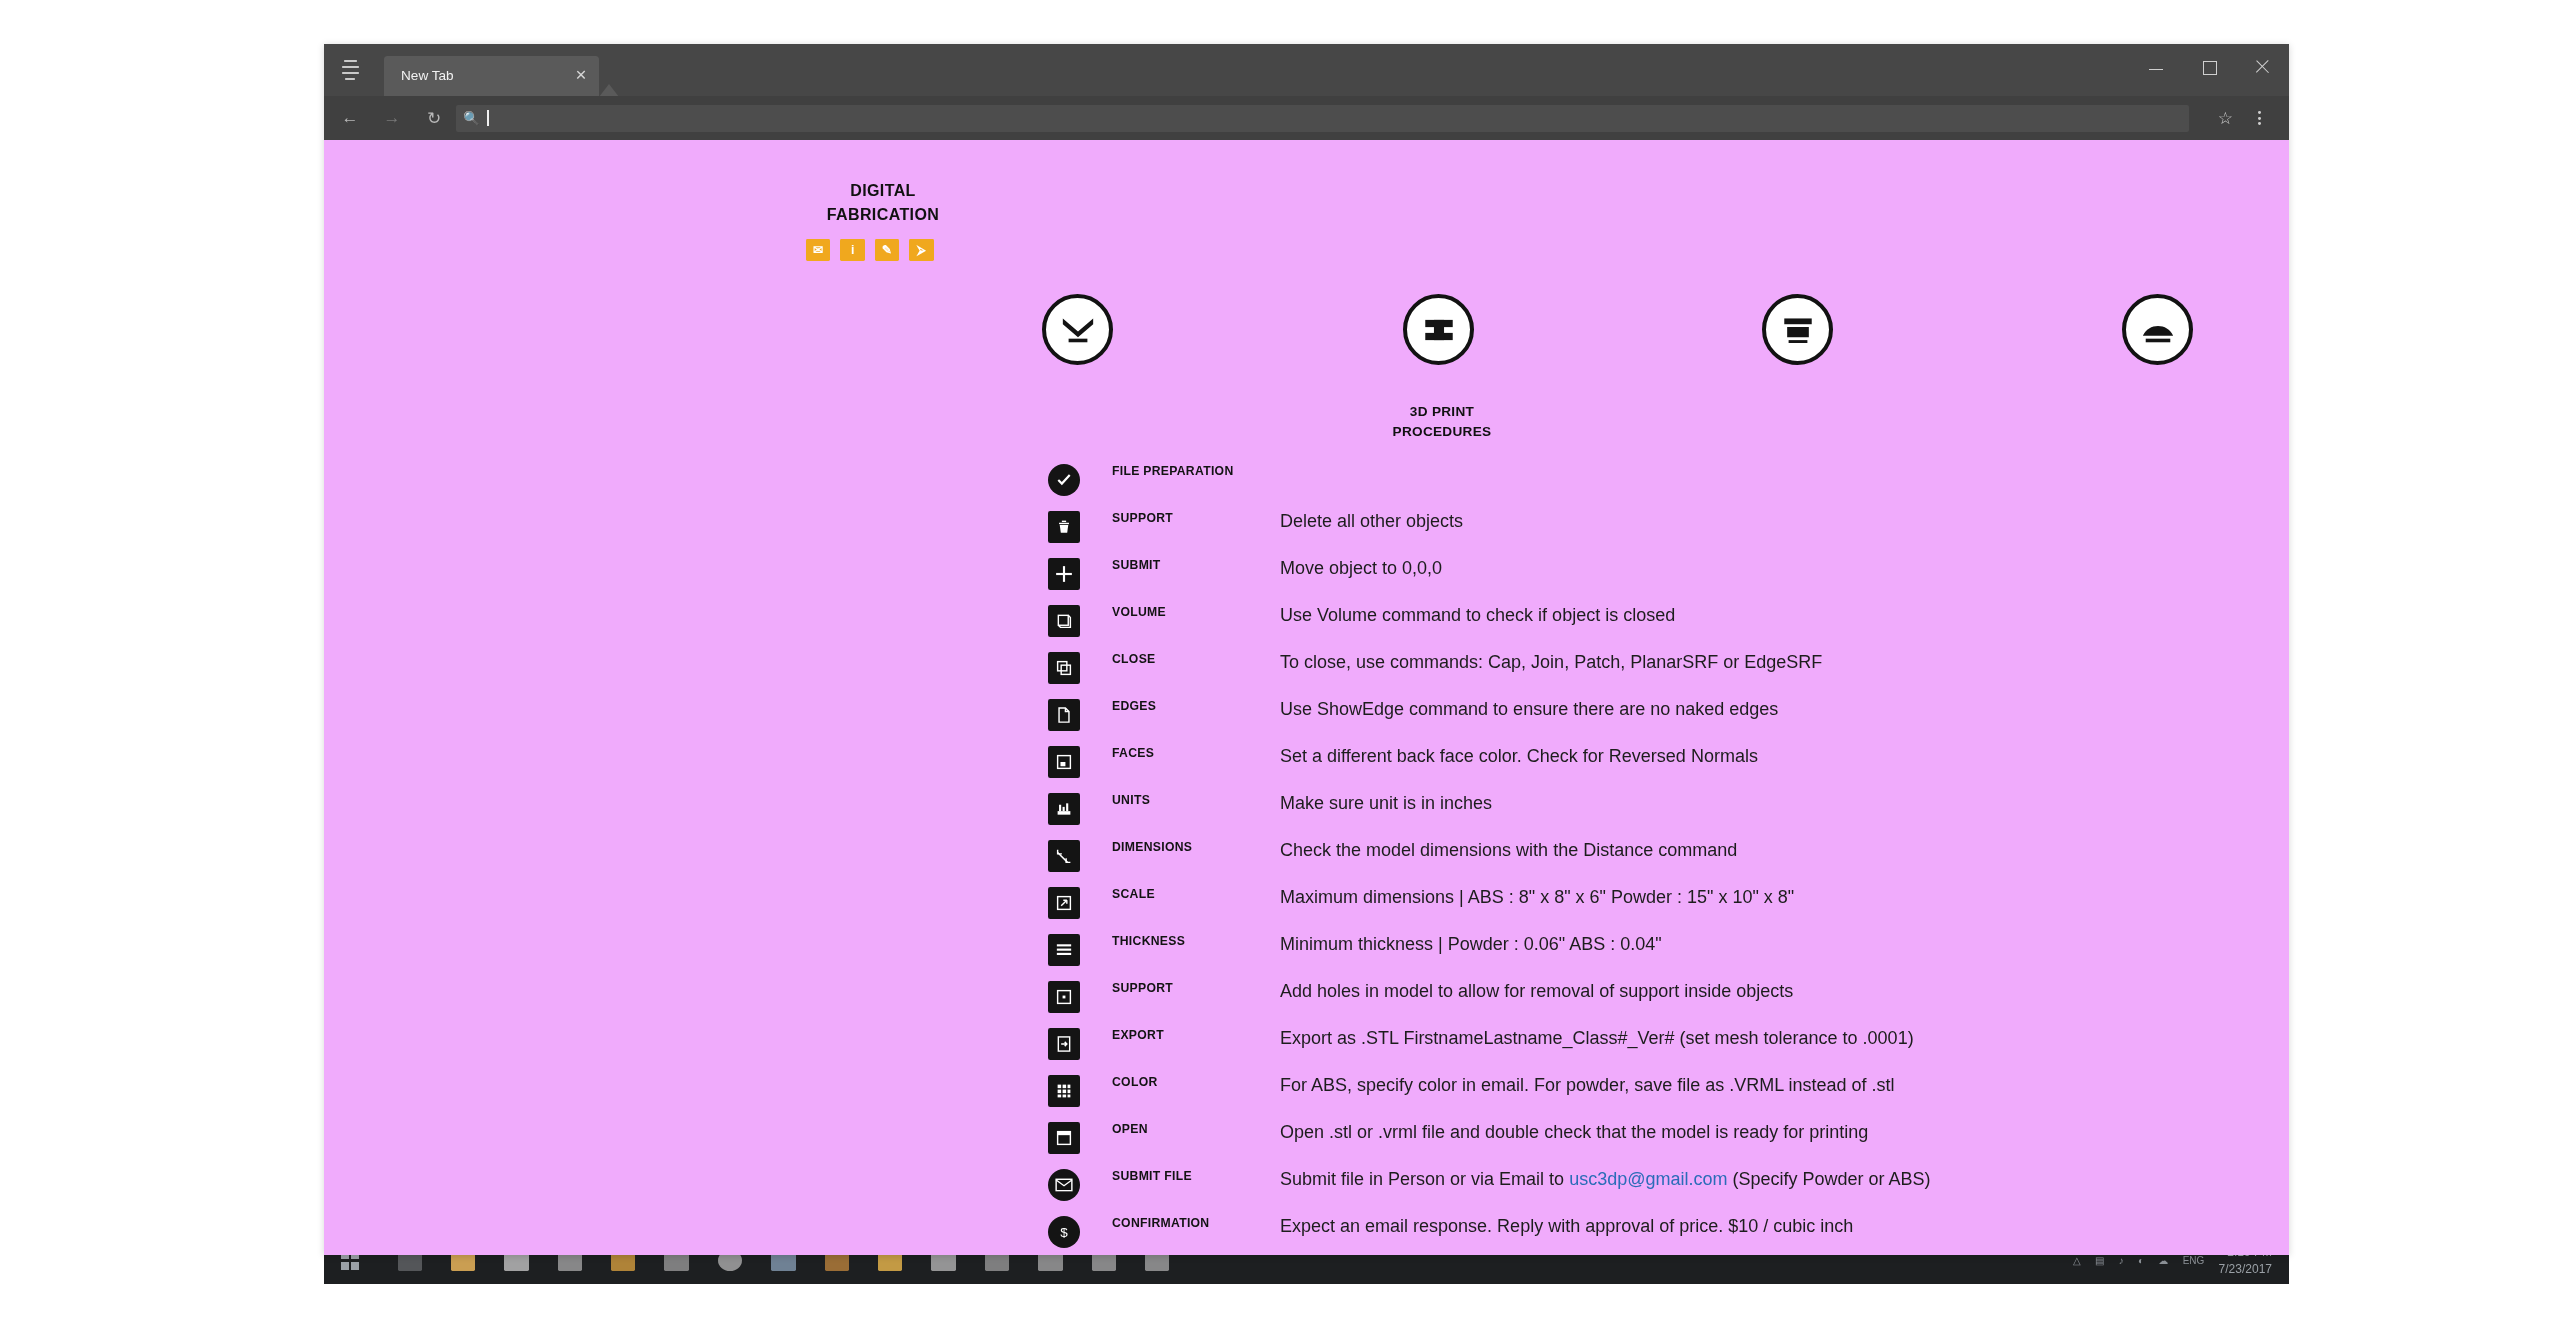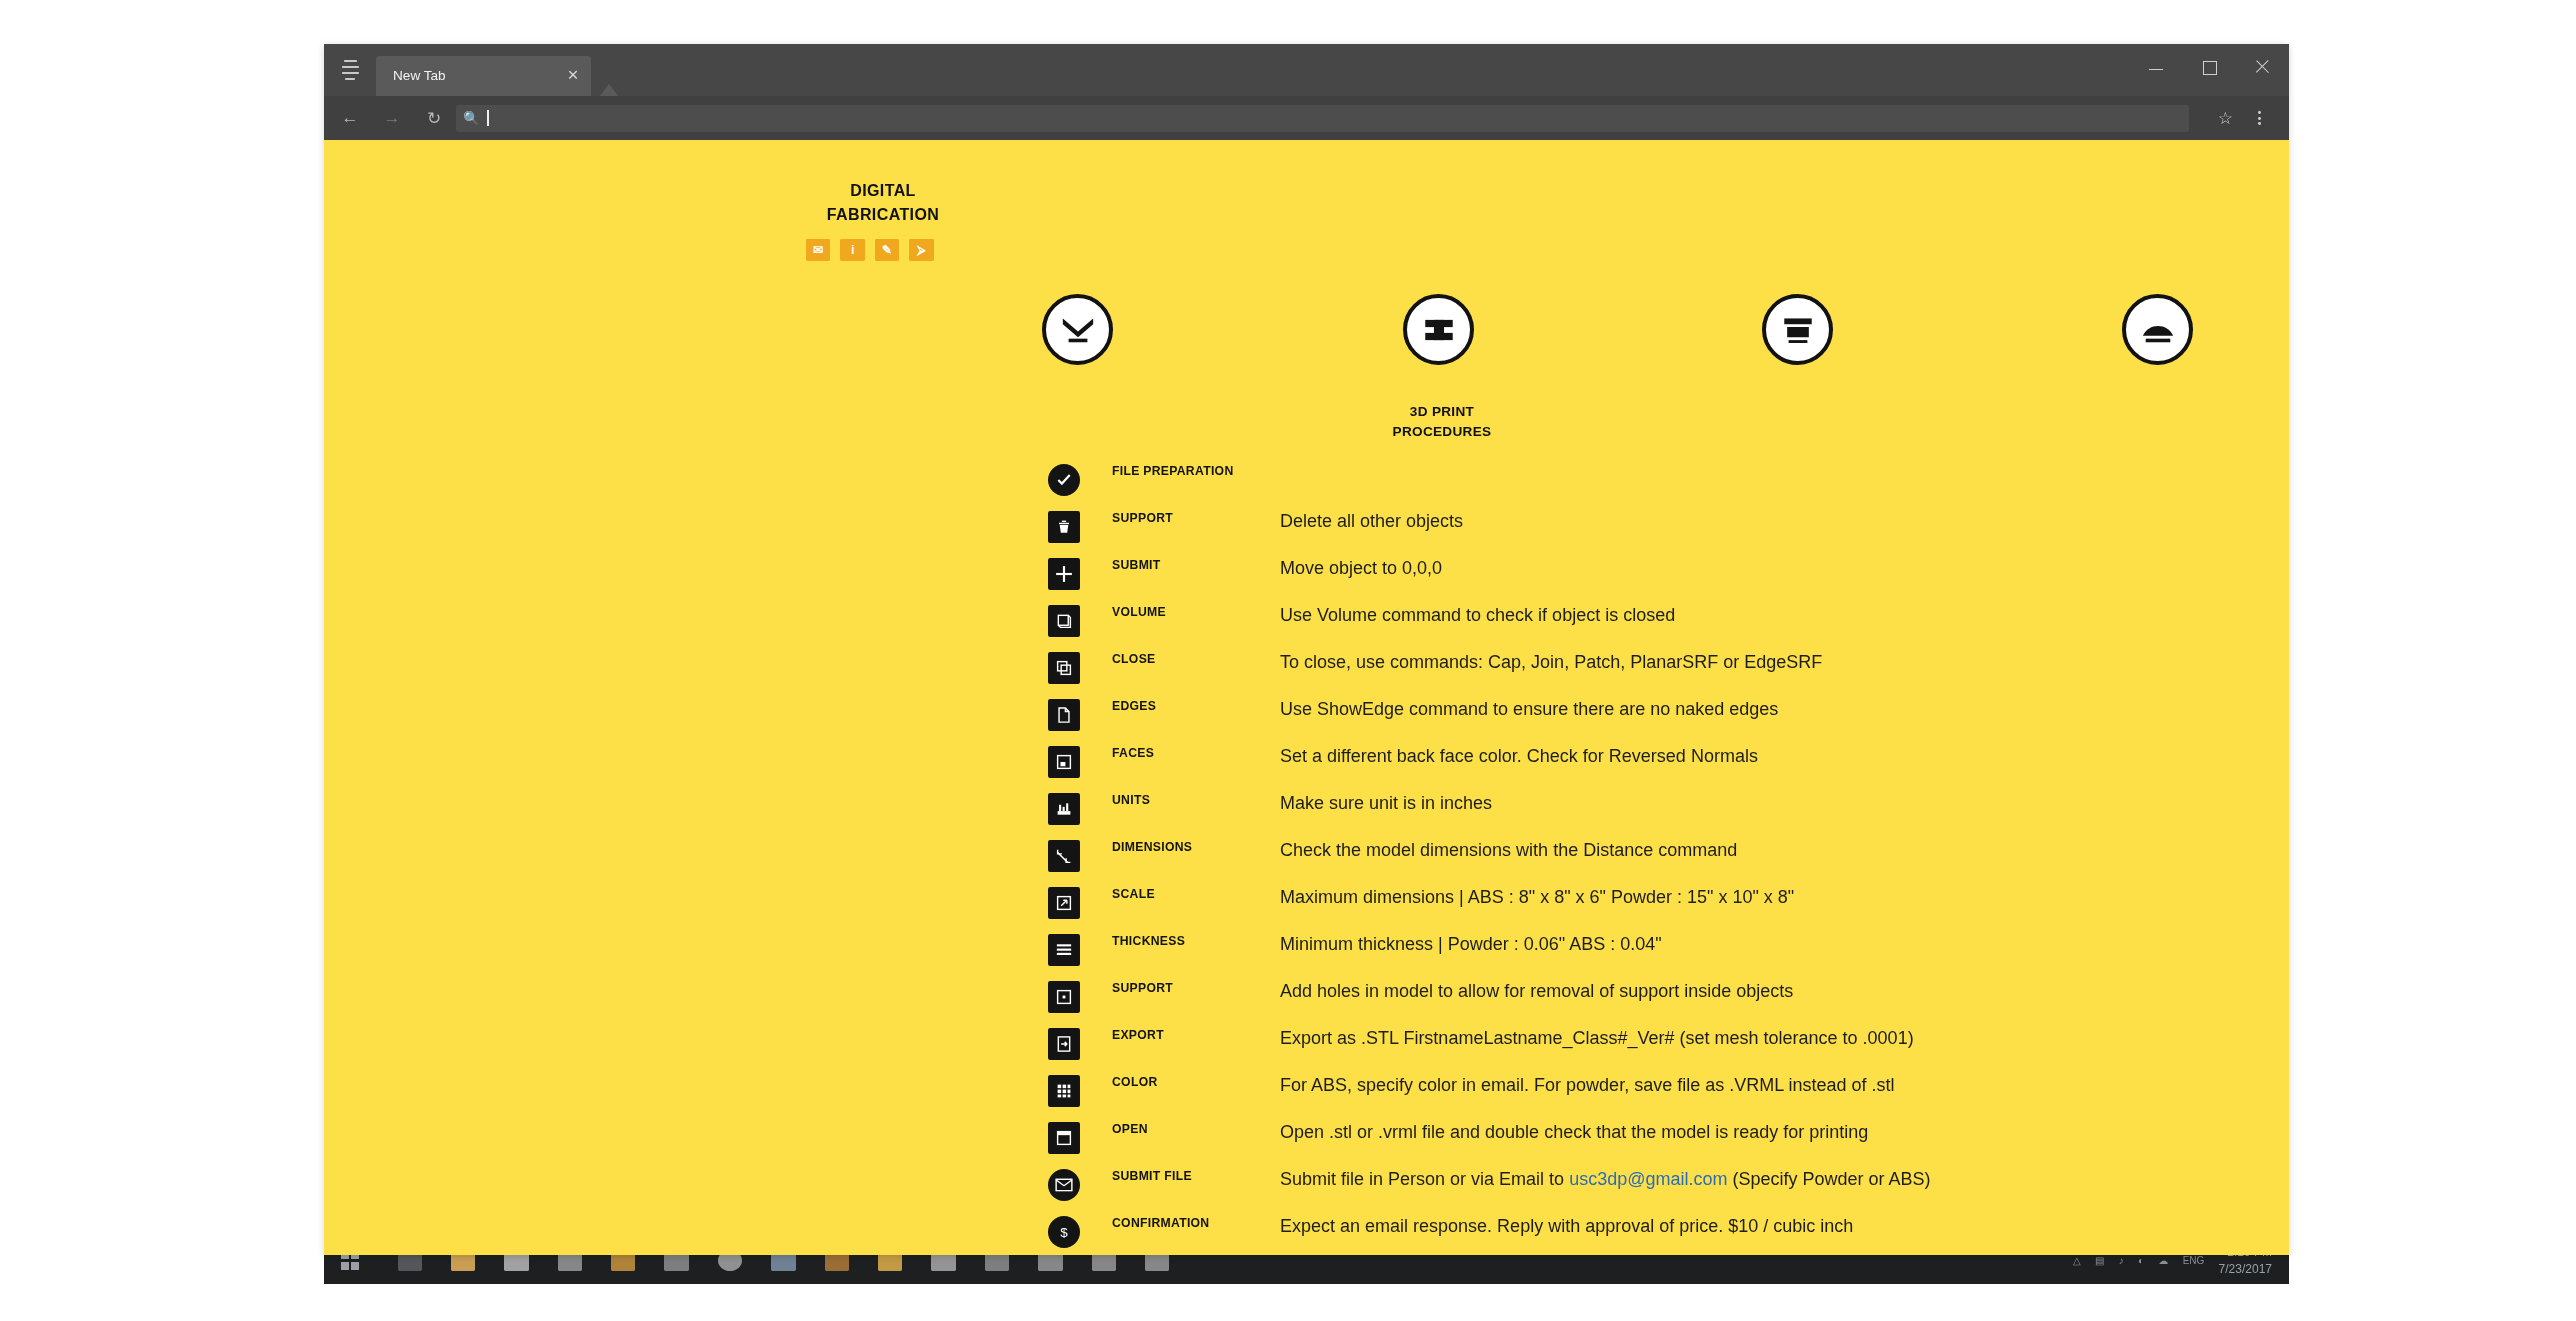--- a/index.html
+++ b/index.html
@@ -52,21 +52,21 @@
     background: #c9c9c9;
     border-radius: 0.7px;
   }
   .tab-logo .l1 { width: 13px; height: 2.2px; }
   .tab-logo .l2 { width: 17px; height: 2.2px; }
   .tab-logo .l3 { width: 17px; height: 2.2px; }
   .tab-logo .l4 { width: 10px; height: 2.2px; }
 
   .tab {
     position: absolute;
-    left: 52px;
+    left: 60px;
     top: 11.5px;
     width: 215px;
     height: 40px;
     background: #5a5a5a;
     border-radius: 3.6px 3.6px 0 0;
     display: flex;
     align-items: center;
   }
   .tab-title {
     color: #f2f2f2;
@@ -212,21 +212,21 @@
     width: 2.9px;
     height: 2.9px;
     border-radius: 50%;
     background: #cfcfcf;
     display: block;
   }
 
   
   .page {
     position: relative;
-    background: #fde047;
+    background: #f0abfc;
     height: 1115px;
     overflow: hidden;
   }
 
   .header-logos {
     position: relative;
     height: 151px;
   }
 
   .brand-text {

